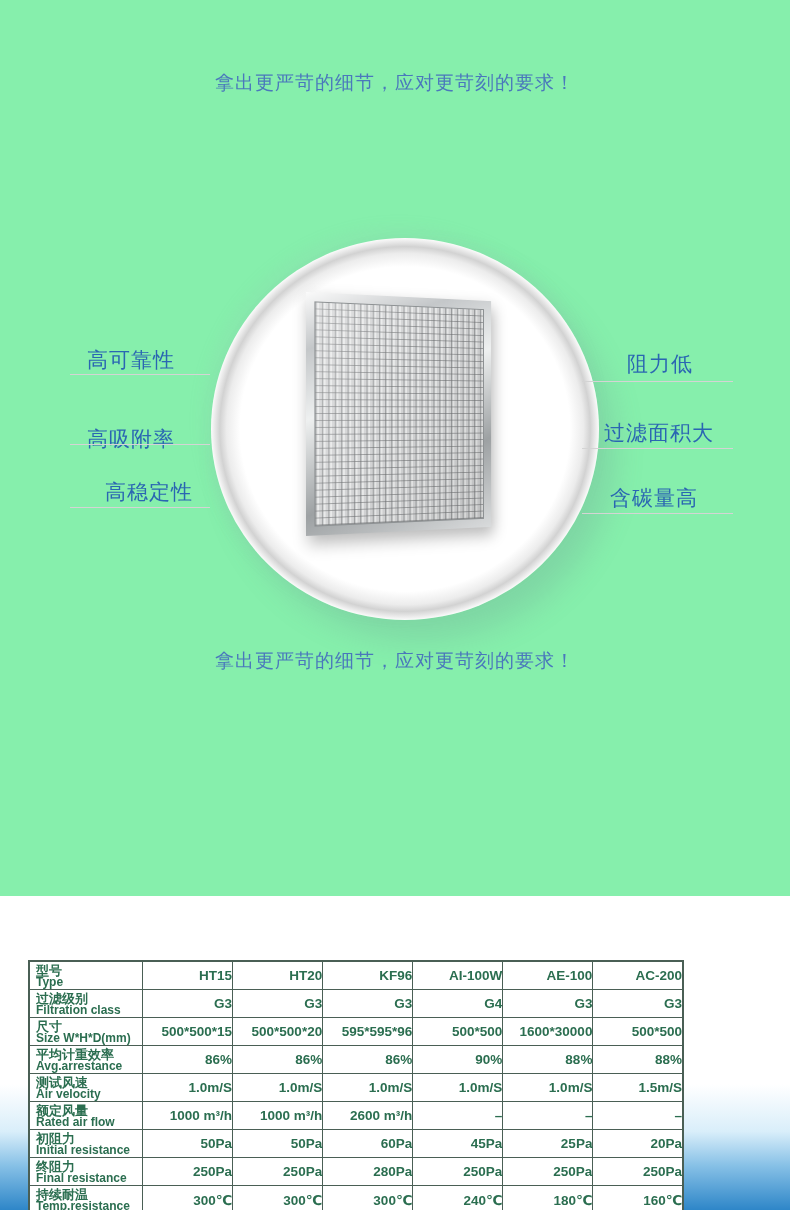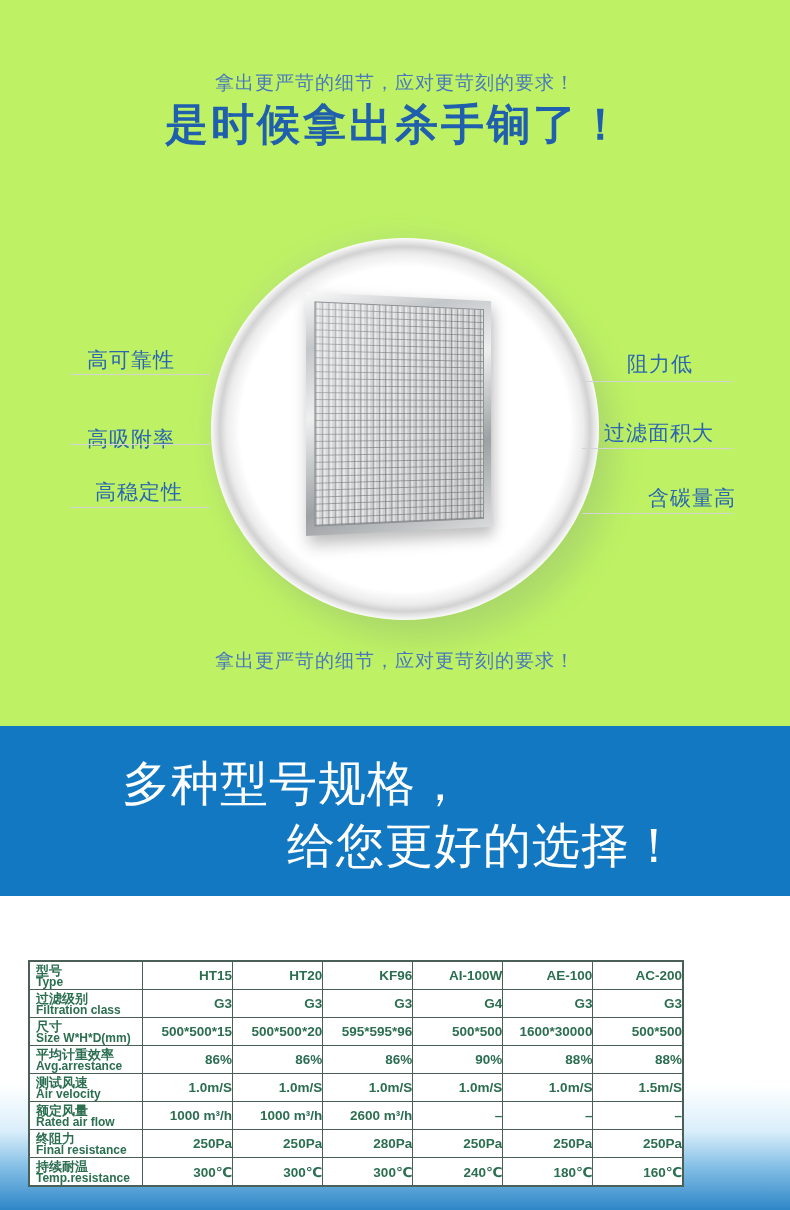--- a/index.html
+++ b/index.html
@@ -1,16 +1,16 @@
 <!DOCTYPE html>
 <html><head>
 <meta charset="utf-8">
 <style>
   html,body{margin:0;padding:0;background:#ffffff;}
-  .page{position:relative;width:790px;height:1210px;background:#bef264;overflow:hidden;
+  .page{position:relative;width:790px;height:1210px;background:#86efac;overflow:hidden;
         font-family:"Liberation Sans","DejaVu Sans",sans-serif;}
 
   
   .tagline{position:absolute;left:0;width:790px;text-align:center;
            color:#4a78bc;font-size:19px;letter-spacing:1px;}
   .tagline-top{top:70px;}
   .tagline-mid{top:648px;}
   .hero-title{position:absolute;top:96px;left:0;width:790px;text-align:center;
               color:#1f5fad;font-size:43px;font-weight:bold;letter-spacing:3px;}
 
@@ -52,48 +52,43 @@
   .cell-cn{font-size:13px;font-weight:bold;color:#2b6e50;line-height:13px;}
   .cell-en{font-size:12px;font-weight:bold;color:#2b6e50;line-height:10px;}
   .val-cell{text-align:right;font-size:13.5px;font-weight:bold;color:#2b6e50;height:22px;}
 </style>
 </head>
 <body>
 
 <div class="page">
 
   <div class="tagline tagline-top">拿出更严苛的细节，应对更苛刻的要求！</div>
-  <div class="hero-title">是时候拿出杀手锏了！</div>
 
   <div class="circle">
     <div class="filter">
       <div class="mesh"></div>
     </div>
   </div>
 
   <div class="feature" style="left:87px;top:346px;">高可靠性</div>
   <div class="feature-line" style="left:70px;top:374px;width:140px;"></div>
   <div class="feature" style="left:87px;top:425px;">高吸附率</div>
   <div class="feature-line" style="left:70px;top:444px;width:140px;"></div>
-  <div class="feature" style="left:95px;top:478px;">高稳定性</div>
+  <div class="feature" style="left:105px;top:478px;">高稳定性</div>
   <div class="feature-line" style="left:70px;top:507px;width:140px;"></div>
 
   <div class="feature" style="left:627px;top:350px;font-family:Liberation Mono, monospace;">阻力低</div>
   <div class="feature-line" style="left:582px;top:381px;width:151px;"></div>
   <div class="feature" style="left:604px;top:419px;">过滤面积大</div>
   <div class="feature-line" style="left:582px;top:448px;width:151px;"></div>
-  <div class="feature" style="left:648px;top:484px;">含碳量高</div>
+  <div class="feature" style="left:610px;top:484px;">含碳量高</div>
   <div class="feature-line" style="left:582px;top:513px;width:151px;"></div>
 
   <div class="tagline tagline-mid">拿出更严苛的细节，应对更苛刻的要求！</div>
 
-  <div class="banner">
-    <div class="banner-line banner-line1">多种型号规格，</div>
-    <div class="banner-line banner-line2">给您更好的选择！</div>
-  </div>
 
   <div class="bottom">
     <table class="spec-table">
       <tbody>
           <tr>
             <td class="label-cell">
               <div class="cell-cn">型号</div>
               <div class="cell-en">Type</div>
             </td>
             <td class="val-cell">HT15</td>
@@ -158,20 +153,32 @@
             </td>
             <td class="val-cell">1000 m³/h</td>
             <td class="val-cell">1000 m³/h</td>
             <td class="val-cell">2600 m³/h</td>
             <td class="val-cell">–</td>
             <td class="val-cell">–</td>
             <td class="val-cell">–</td>
           </tr>
           <tr>
             <td class="label-cell">
+              <div class="cell-cn">初阻力</div>
+              <div class="cell-en">Initial resistance</div>
+            </td>
+            <td class="val-cell">50Pa</td>
+            <td class="val-cell">50Pa</td>
+            <td class="val-cell">60Pa</td>
+            <td class="val-cell">45Pa</td>
+            <td class="val-cell">25Pa</td>
+            <td class="val-cell">20Pa</td>
+          </tr>
+          <tr>
+            <td class="label-cell">
               <div class="cell-cn">终阻力</div>
               <div class="cell-en">Final resistance</div>
             </td>
             <td class="val-cell">250Pa</td>
             <td class="val-cell">250Pa</td>
             <td class="val-cell">280Pa</td>
             <td class="val-cell">250Pa</td>
             <td class="val-cell">250Pa</td>
             <td class="val-cell">250Pa</td>
           </tr>

